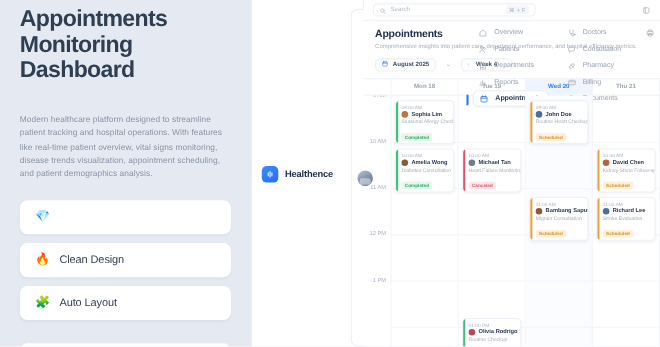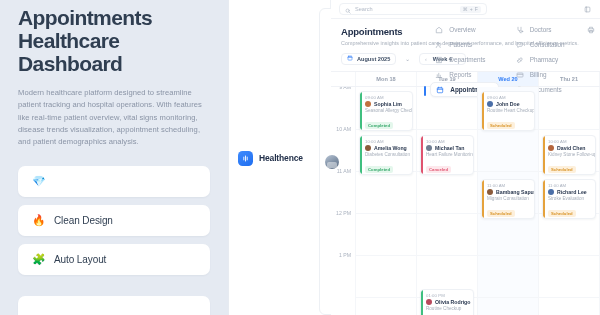--- a/index.html
+++ b/index.html
@@ -17,21 +17,21 @@
     width: 228px; height: 315px; flex: 0 0 228px;
     background: #e5eaf2;
     padding: 10px 18px 0 18px;
     position: relative;
   }
   .promo-title {
     font-size: 21px; line-height: 23px; font-weight: 700;
     letter-spacing: -0.6px; color: #2f3e51; margin-top: -4px;
   }
   .promo-desc {
-    margin-top: 12px; font-size: 7.6px; line-height: 12.3px;
+    margin-top: 28px; font-size: 7.6px; line-height: 12.3px;
     color: #8a94a6; letter-spacing: 0.05px; max-width: 196px;
   }
   .feature-list { margin-top: 18px; display: flex; flex-direction: column; gap: 8px; }
   .feature-card {
     background: #fff; border-radius: 7px; height: 31px;
     display: flex; align-items: center; gap: 9px; padding: 0 14px;
     box-shadow: 0 1px 2px rgba(35,50,80,.05);
   }
   .feature-emoji { font-size: 11px; line-height: 1; width: 13px; text-align: center; }
   .feature-label { font-size: 10px; font-weight: 500; color: #2f3e51; letter-spacing: -0.1px; }
@@ -189,21 +189,21 @@
   .badge.completed { background: #e4f7ec; color: #36a86b; }
   .badge.canceled  { background: #fde8ec; color: #e0536f; }
   .badge.scheduled { background: #fdf0dc; color: #d99428; }
 </style>
 </head>
 <body>
 
 <div class="stage">
 
   <aside class="promo">
-    <h1 class="promo-title">Appointments Healthcare Dashboard</h1>
+    <h1 class="promo-title">Appointments Monitoring Dashboard</h1>
     <p class="promo-desc">Modern healthcare platform designed to streamline patient tracking and hospital operations. With features like real-time patient overview, vital signs monitoring, disease trends visualization, appointment scheduling, and patient demographics analysis.</p>
 
     <div class="feature-list">
       <div class="feature-card">
         <span class="feature-emoji">💎</span>
       </div>
       <div class="feature-card">
         <span class="feature-emoji">🔥</span>
         <span class="feature-label">Clean Design</span>
       </div>

